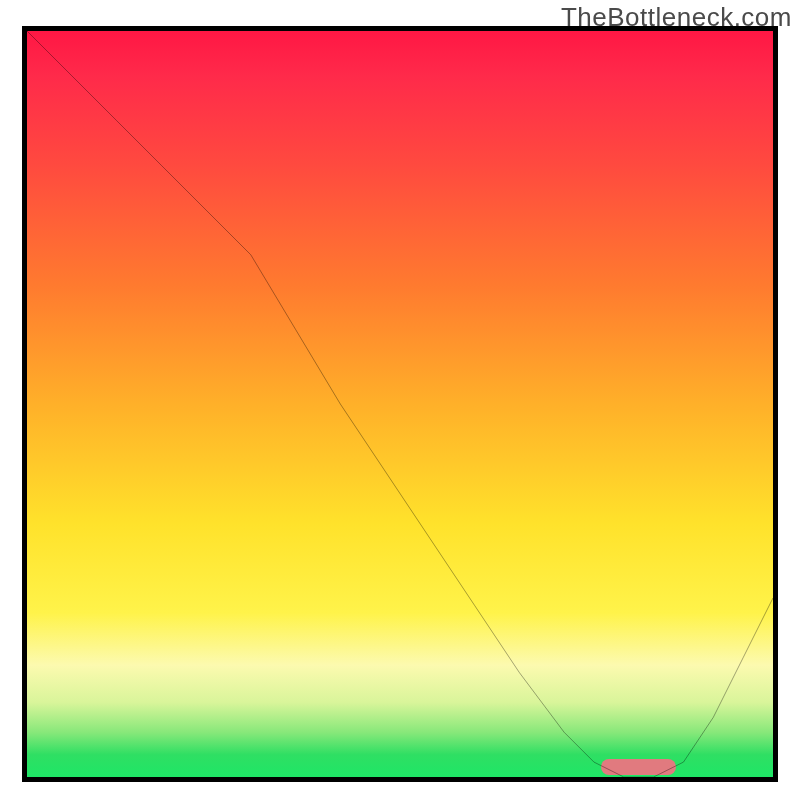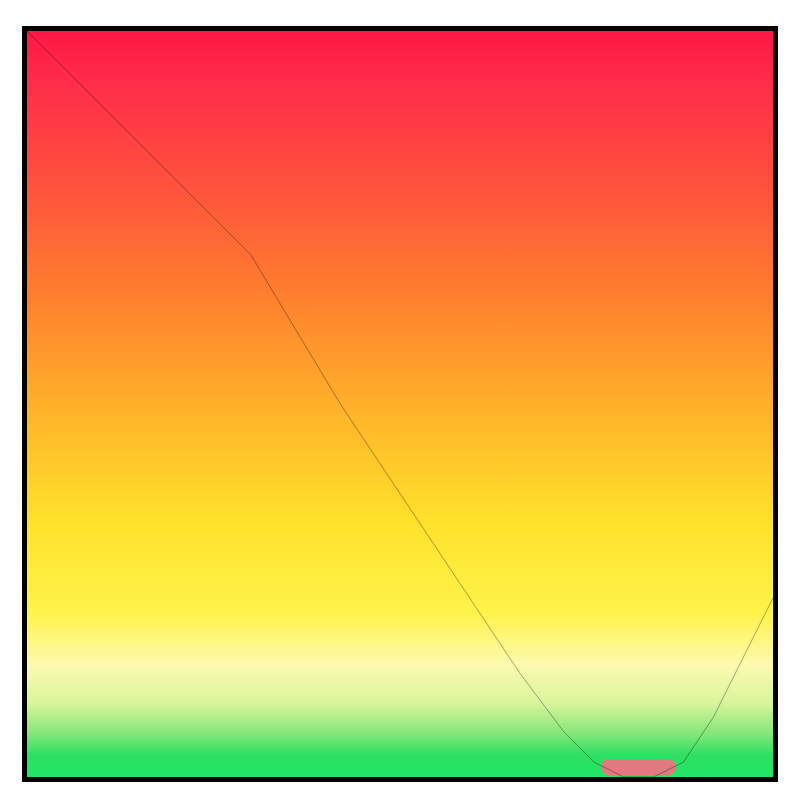--- a/index.html
+++ b/index.html
@@ -72,20 +72,21 @@
     border-radius: 8px;
     background: #e17a7f;
     z-index: 4;
   }
 </style>
 </head>
 <body>
 
 <div class="frame">
 
+  <div class="watermark">TheBottleneck.com</div>
 
   <div class="plot-outer">
     <div class="plot-inner">
 
       <div class="marker" id="marker" style="left: 574.42px; width: 74.6px; bottom: 2px;"></div>
 
       <svg class="curve" viewBox="0 0 100 100" preserveAspectRatio="none">
         <path id="curve-path" fill="none" stroke="#000" stroke-width="0.35" vector-effect="non-scaling-stroke" d="M0.00 0.00 L6.00 6.00 L12.00 12.00 L18.00 18.00 L24.00 24.00 L30.00 30.00 L36.00 40.00 L42.00 50.00 L48.00 59.00 L54.00 68.00 L60.00 77.00 L66.00 86.00 L72.00 94.00 L76.00 98.00 L80.00 100.00 L84.00 100.00 L88.00 98.00 L92.00 92.00 L96.00 84.00 L100.00 76.00"></path>
       </svg>
 

